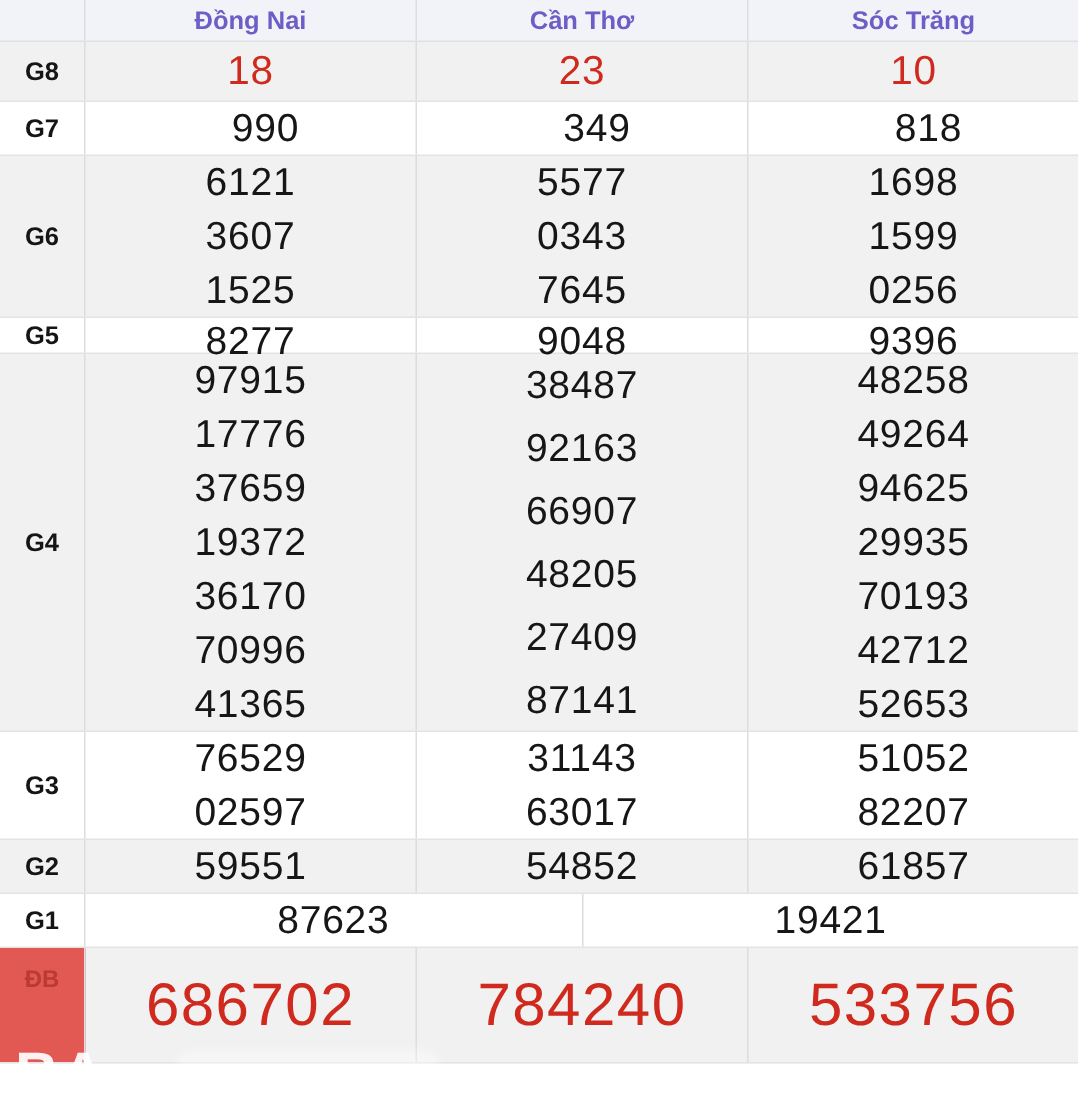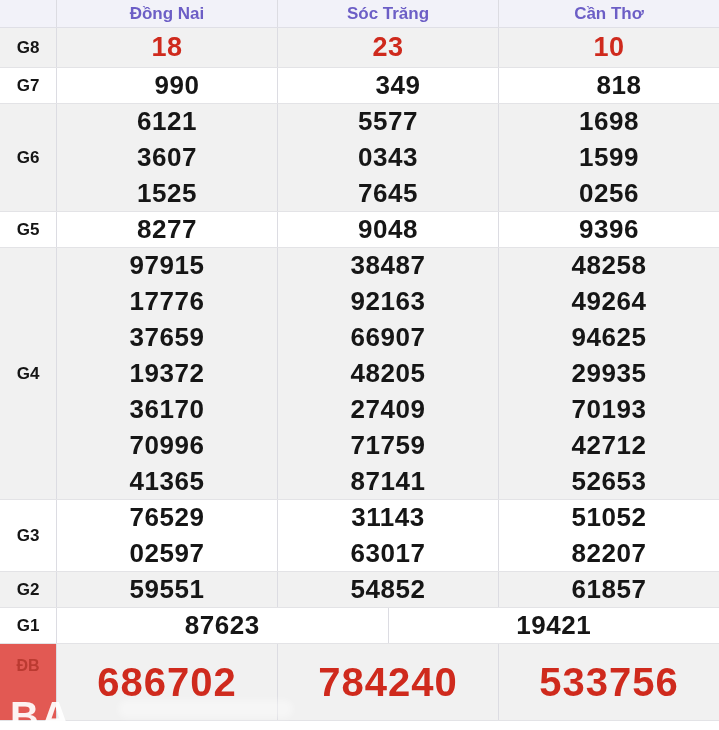--- a/index.html
+++ b/index.html
@@ -68,21 +68,21 @@
     justify-content: space-around;
     border-right: 1px solid #dcdce2;
   }
   .value-cell:last-child { border-right: none; }
   .line {
     display: flex;
     align-items: center;
     justify-content: center;
     height: 36px;
     font-size: 26px;
-    font-weight: bold;
+    font-weight: normal;
     color: #161616;
     letter-spacing: 0.5px;
     text-align: right;
   }
   .row.highlight .line {
     color: var(--red, #cf2a1d);
     font-size: 27px;
     height: 39px;
   }
   .row.special .line {
@@ -114,22 +114,22 @@
     pointer-events: none;
   }
 </style>
 </head>
 <body>
 
 <div id="app">
   <div class="row header-row">
     <div class="corner-cell"></div>
   <div class="col-header">Đồng Nai</div>
+      <div class="col-header">Cần Thơ</div>
       <div class="col-header">Sóc Trăng</div>
-      <div class="col-header">Cần Thơ</div>
     </div>
   <div id="rows">
       <div class="row shaded highlight" style="height: 40px;">
         <div class="label-cell">G8</div>
         <div class="value-cell">
           <div class="line">18</div>
         </div>
         <div class="value-cell">
           <div class="line">23</div>
         </div>
@@ -160,21 +160,21 @@
           <div class="line">5577</div>
           <div class="line">0343</div>
           <div class="line">7645</div>
         </div>
         <div class="value-cell">
           <div class="line">1698</div>
           <div class="line">1599</div>
           <div class="line">0256</div>
         </div>
       </div>
-      <div class="row" style="height: 36px;">
+      <div class="row" style="height: 24px;">
         <div class="label-cell">G5</div>
         <div class="value-cell">
           <div class="line">8277</div>
         </div>
         <div class="value-cell">
           <div class="line">9048</div>
         </div>
         <div class="value-cell">
           <div class="line">9396</div>
         </div>
@@ -189,21 +189,20 @@
           <div class="line">36170</div>
           <div class="line">70996</div>
           <div class="line">41365</div>
         </div>
         <div class="value-cell">
           <div class="line">38487</div>
           <div class="line">92163</div>
           <div class="line">66907</div>
           <div class="line">48205</div>
           <div class="line">27409</div>
-          <div class="line">71759</div>
           <div class="line">87141</div>
         </div>
         <div class="value-cell">
           <div class="line">48258</div>
           <div class="line">49264</div>
           <div class="line">94625</div>
           <div class="line">29935</div>
           <div class="line">70193</div>
           <div class="line">42712</div>
           <div class="line">52653</div>

